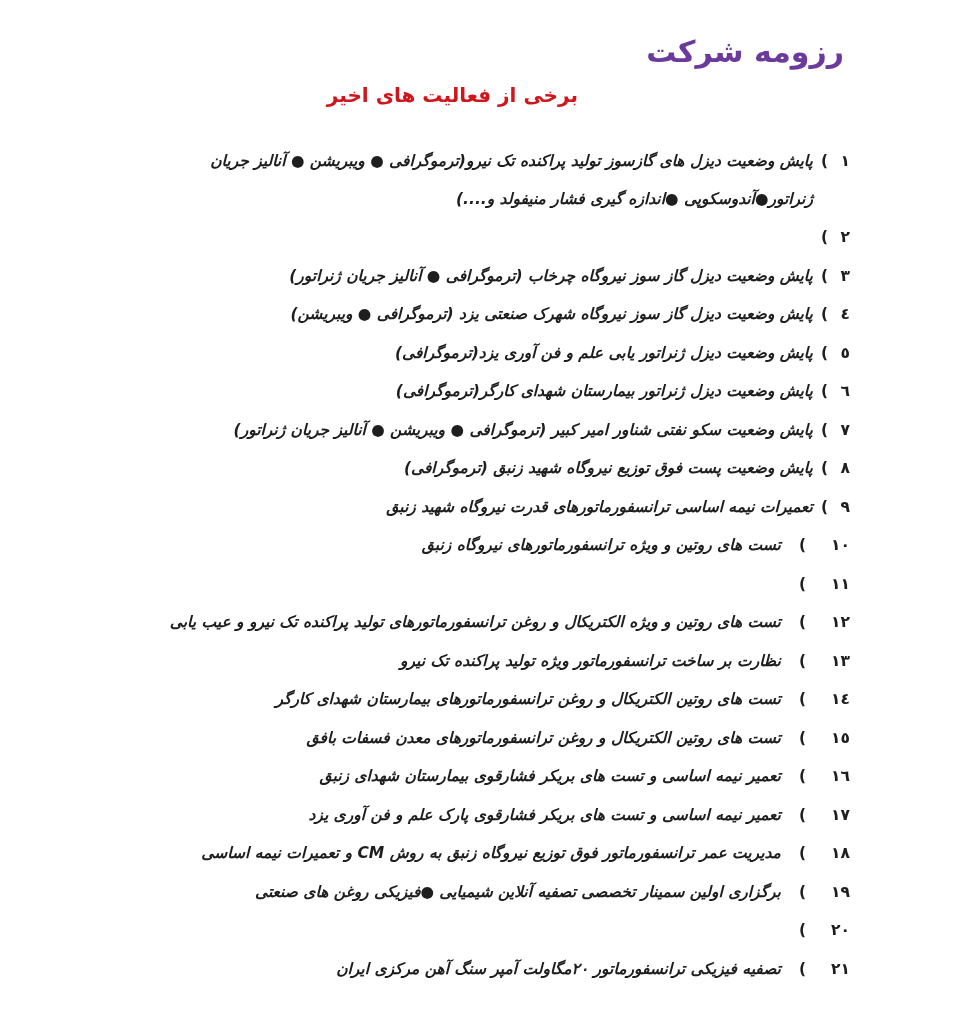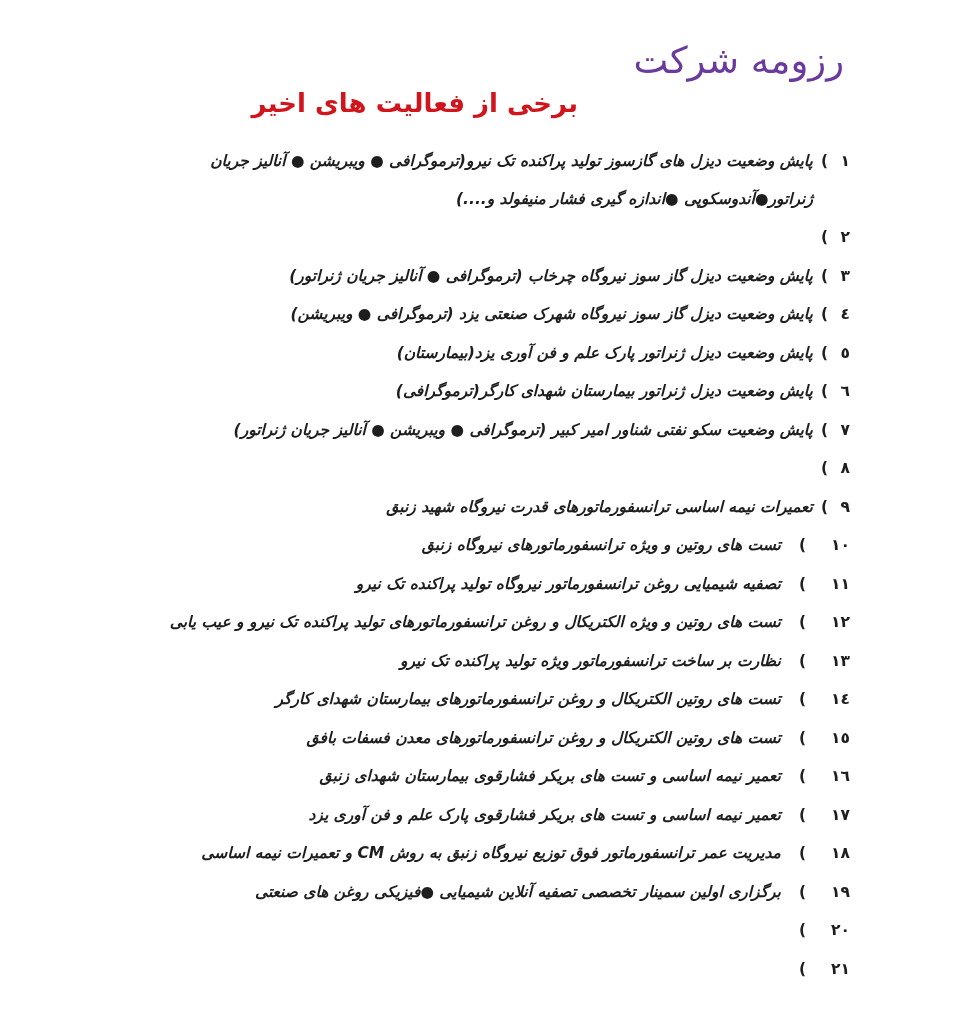--- a/index.html
+++ b/index.html
@@ -12,32 +12,32 @@
       height: 1024px;
       position: relative;
       overflow: hidden;
       font-family: "DejaVu Sans", sans-serif;
       color: #1e1e1e;
     }
     .page-title {
       position: absolute;
       top: 14px;
       right: 116px;
-      font-size: 37px;
-      font-weight: normal;
+      font-size: 30px;
+      font-weight: bold;
       color: #6a3a9c;
       direction: rtl;
       white-space: nowrap;
       letter-spacing: 0;
     }
     .section-title {
       position: absolute;
       top: 66px;
       right: 382px;
-      font-size: 26px;
+      font-size: 20px;
       font-weight: bold;
       color: #d0161c;
       direction: rtl;
       white-space: nowrap;
       text-align: right;
     }
     .activity-list {
       position: absolute;
       top: 142px;
       right: 110px;
@@ -104,50 +104,50 @@
     <span class="item-text">پایش وضعیت دیزل گاز سوز نیروگاه چرخاب (ترموگرافی ● آنالیز جریان ژنراتور)</span>
   </li>
   <li class="activity-item">
     <span class="item-num">٤</span>
     <span class="item-paren">)</span>
     <span class="item-text">پایش وضعیت دیزل گاز سوز نیروگاه شهرک صنعتی یزد (ترموگرافی ● ویبریشن)</span>
   </li>
   <li class="activity-item">
     <span class="item-num">٥</span>
     <span class="item-paren">)</span>
-    <span class="item-text">پایش وضعیت دیزل ژنراتور پارک علم و فن آوری یزد(بیمارستان)</span>
+    <span class="item-text">پایش وضعیت دیزل ژنراتور یابی علم و فن آوری یزد(ترموگرافی)</span>
   </li>
   <li class="activity-item">
     <span class="item-num">٦</span>
     <span class="item-paren">)</span>
     <span class="item-text">پایش وضعیت دیزل ژنراتور بیمارستان شهدای کارگر(ترموگرافی)</span>
   </li>
   <li class="activity-item">
     <span class="item-num">۷</span>
     <span class="item-paren">)</span>
     <span class="item-text">پایش وضعیت سکو نفتی شناور امیر کبیر (ترموگرافی ● ویبریشن ● آنالیز جریان ژنراتور)</span>
   </li>
   <li class="activity-item">
     <span class="item-num">۸</span>
     <span class="item-paren">)</span>
+    <span class="item-text">پایش وضعیت پست فوق توزیع نیروگاه شهید زنبق (ترموگرافی)</span>
   </li>
   <li class="activity-item">
     <span class="item-num">۹</span>
     <span class="item-paren">)</span>
     <span class="item-text">تعمیرات نیمه اساسی ترانسفورماتورهای قدرت نیروگاه شهید زنبق</span>
   </li>
   <li class="activity-item">
     <span class="item-num wide">۱۰</span>
     <span class="item-paren wide">)</span>
     <span class="item-text">تست های روتین و ویژه ترانسفورماتورهای نیروگاه زنبق</span>
   </li>
   <li class="activity-item">
     <span class="item-num wide">۱۱</span>
     <span class="item-paren wide">)</span>
-    <span class="item-text">تصفیه شیمیایی روغن ترانسفورماتور نیروگاه تولید پراکنده تک نیرو</span>
   </li>
   <li class="activity-item">
     <span class="item-num wide">۱۲</span>
     <span class="item-paren wide">)</span>
     <span class="item-text">تست های روتین و ویژه الکتریکال و روغن ترانسفورماتورهای تولید پراکنده تک نیرو و عیب یابی</span>
   </li>
   <li class="activity-item">
     <span class="item-num wide">۱۳</span>
     <span class="item-paren wide">)</span>
     <span class="item-text">نظارت بر ساخت ترانسفورماتور ویژه تولید پراکنده تک نیرو</span>
@@ -182,14 +182,15 @@
     <span class="item-paren wide">)</span>
     <span class="item-text">برگزاری اولین سمینار تخصصی تصفیه آنلاین شیمیایی ●فیزیکی روغن های صنعتی</span>
   </li>
   <li class="activity-item">
     <span class="item-num wide">۲۰</span>
     <span class="item-paren wide">)</span>
   </li>
   <li class="activity-item">
     <span class="item-num wide">۲۱</span>
     <span class="item-paren wide">)</span>
+    <span class="item-text">تصفیه فیزیکی ترانسفورماتور ۲۰مگاولت آمپر سنگ آهن مرکزی ایران</span>
   </li>
 </ul>
 
 </body></html>

